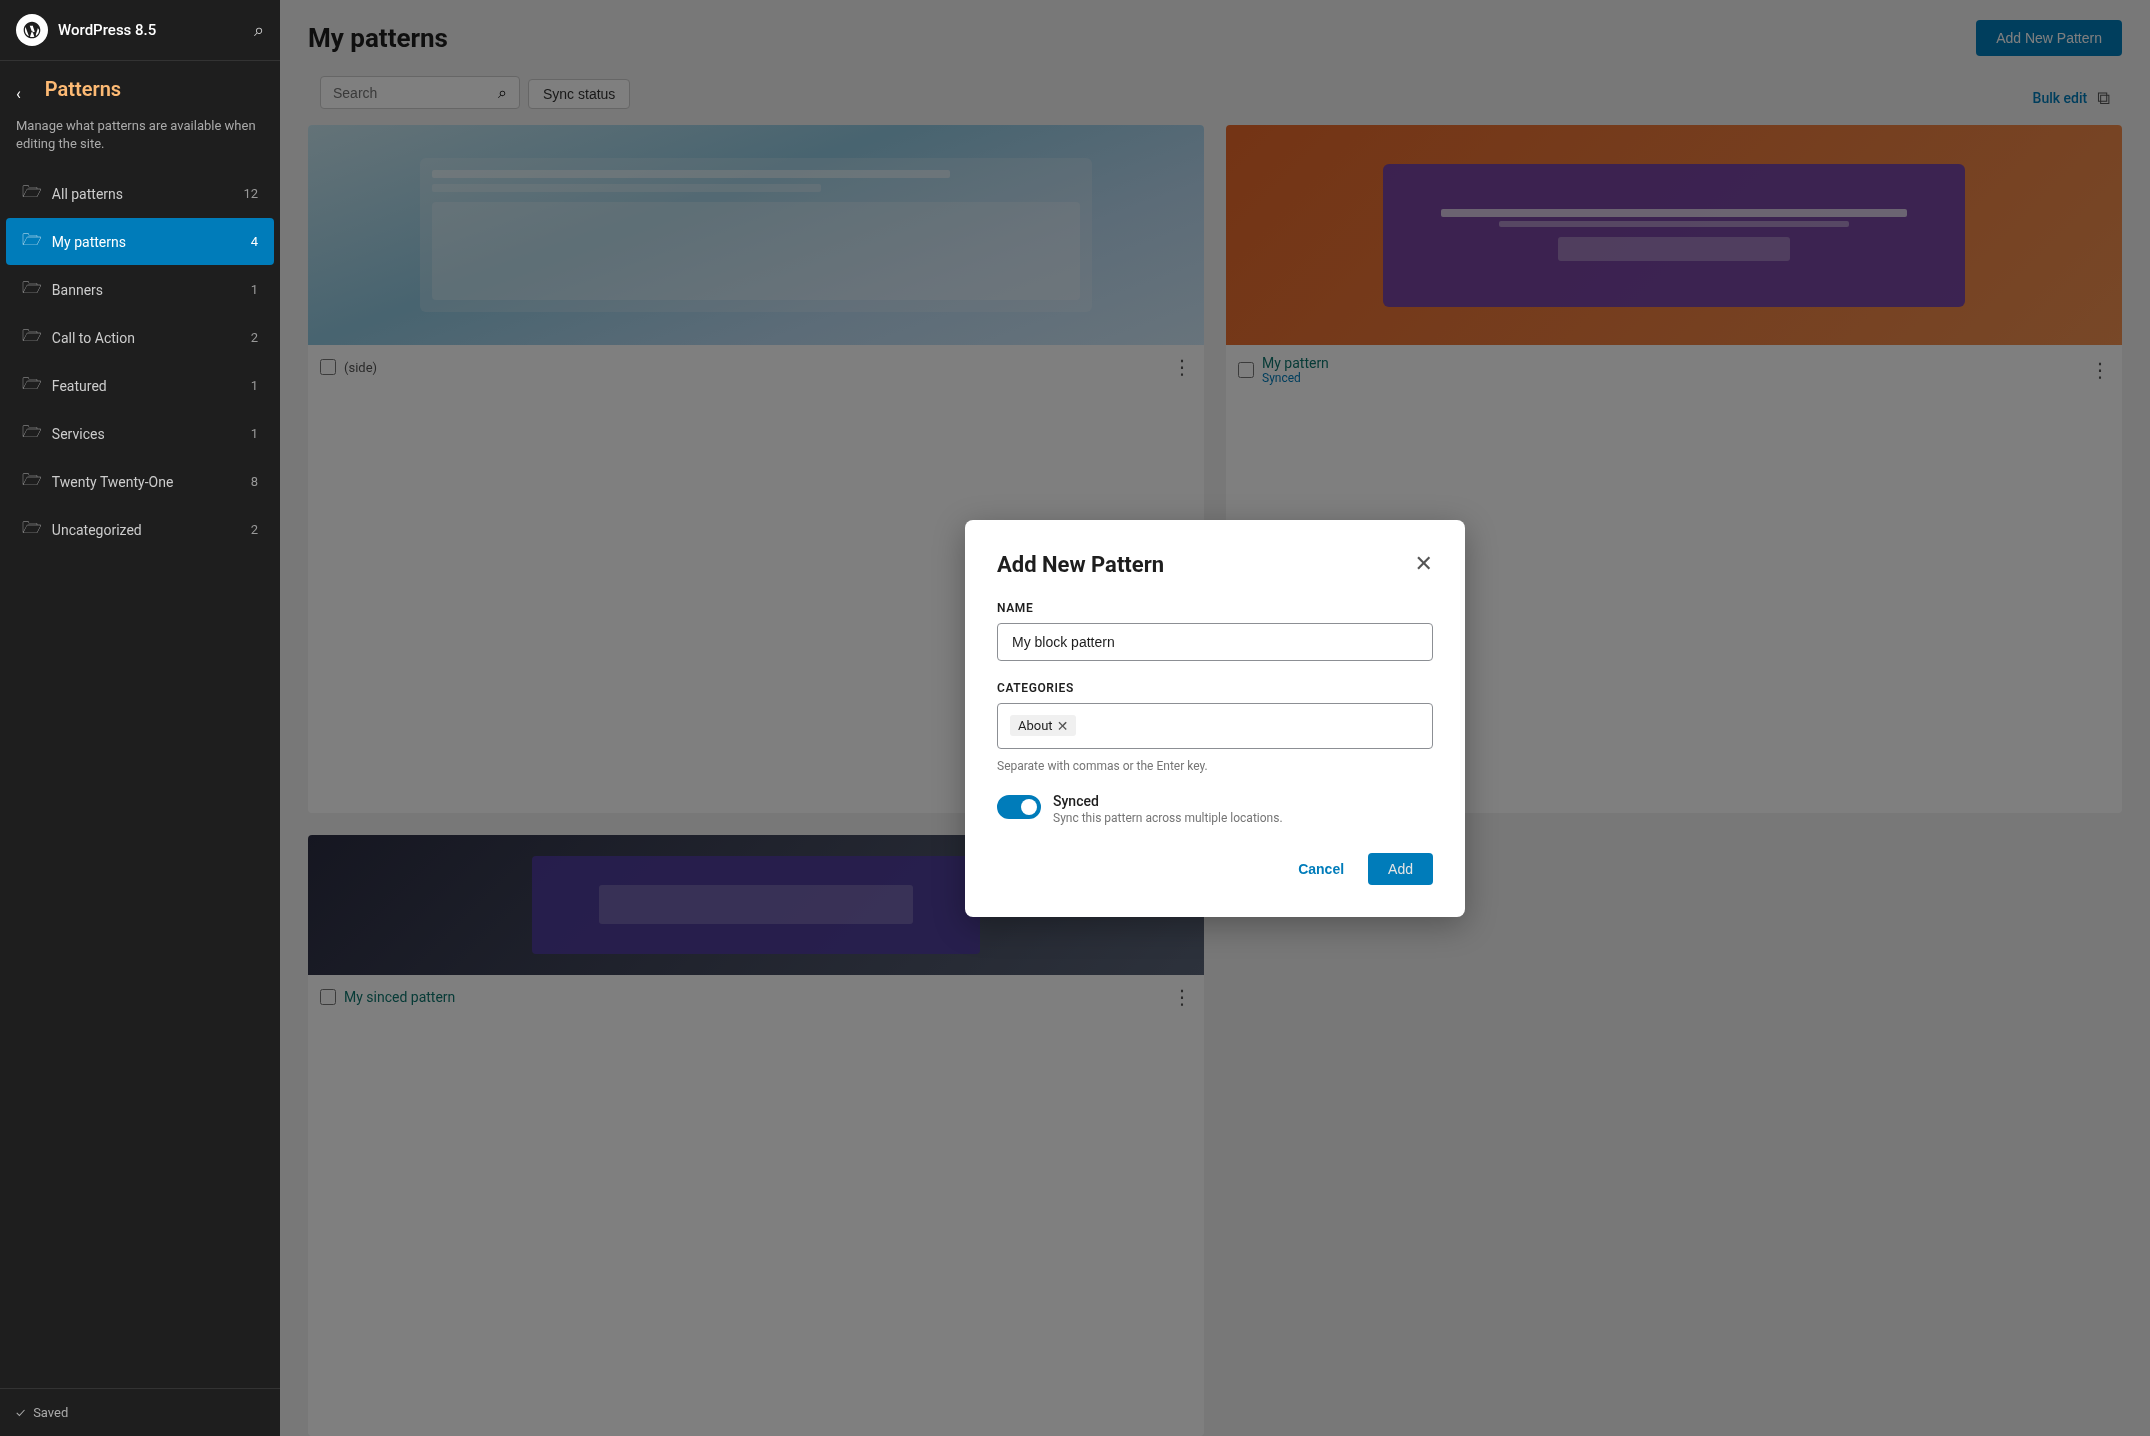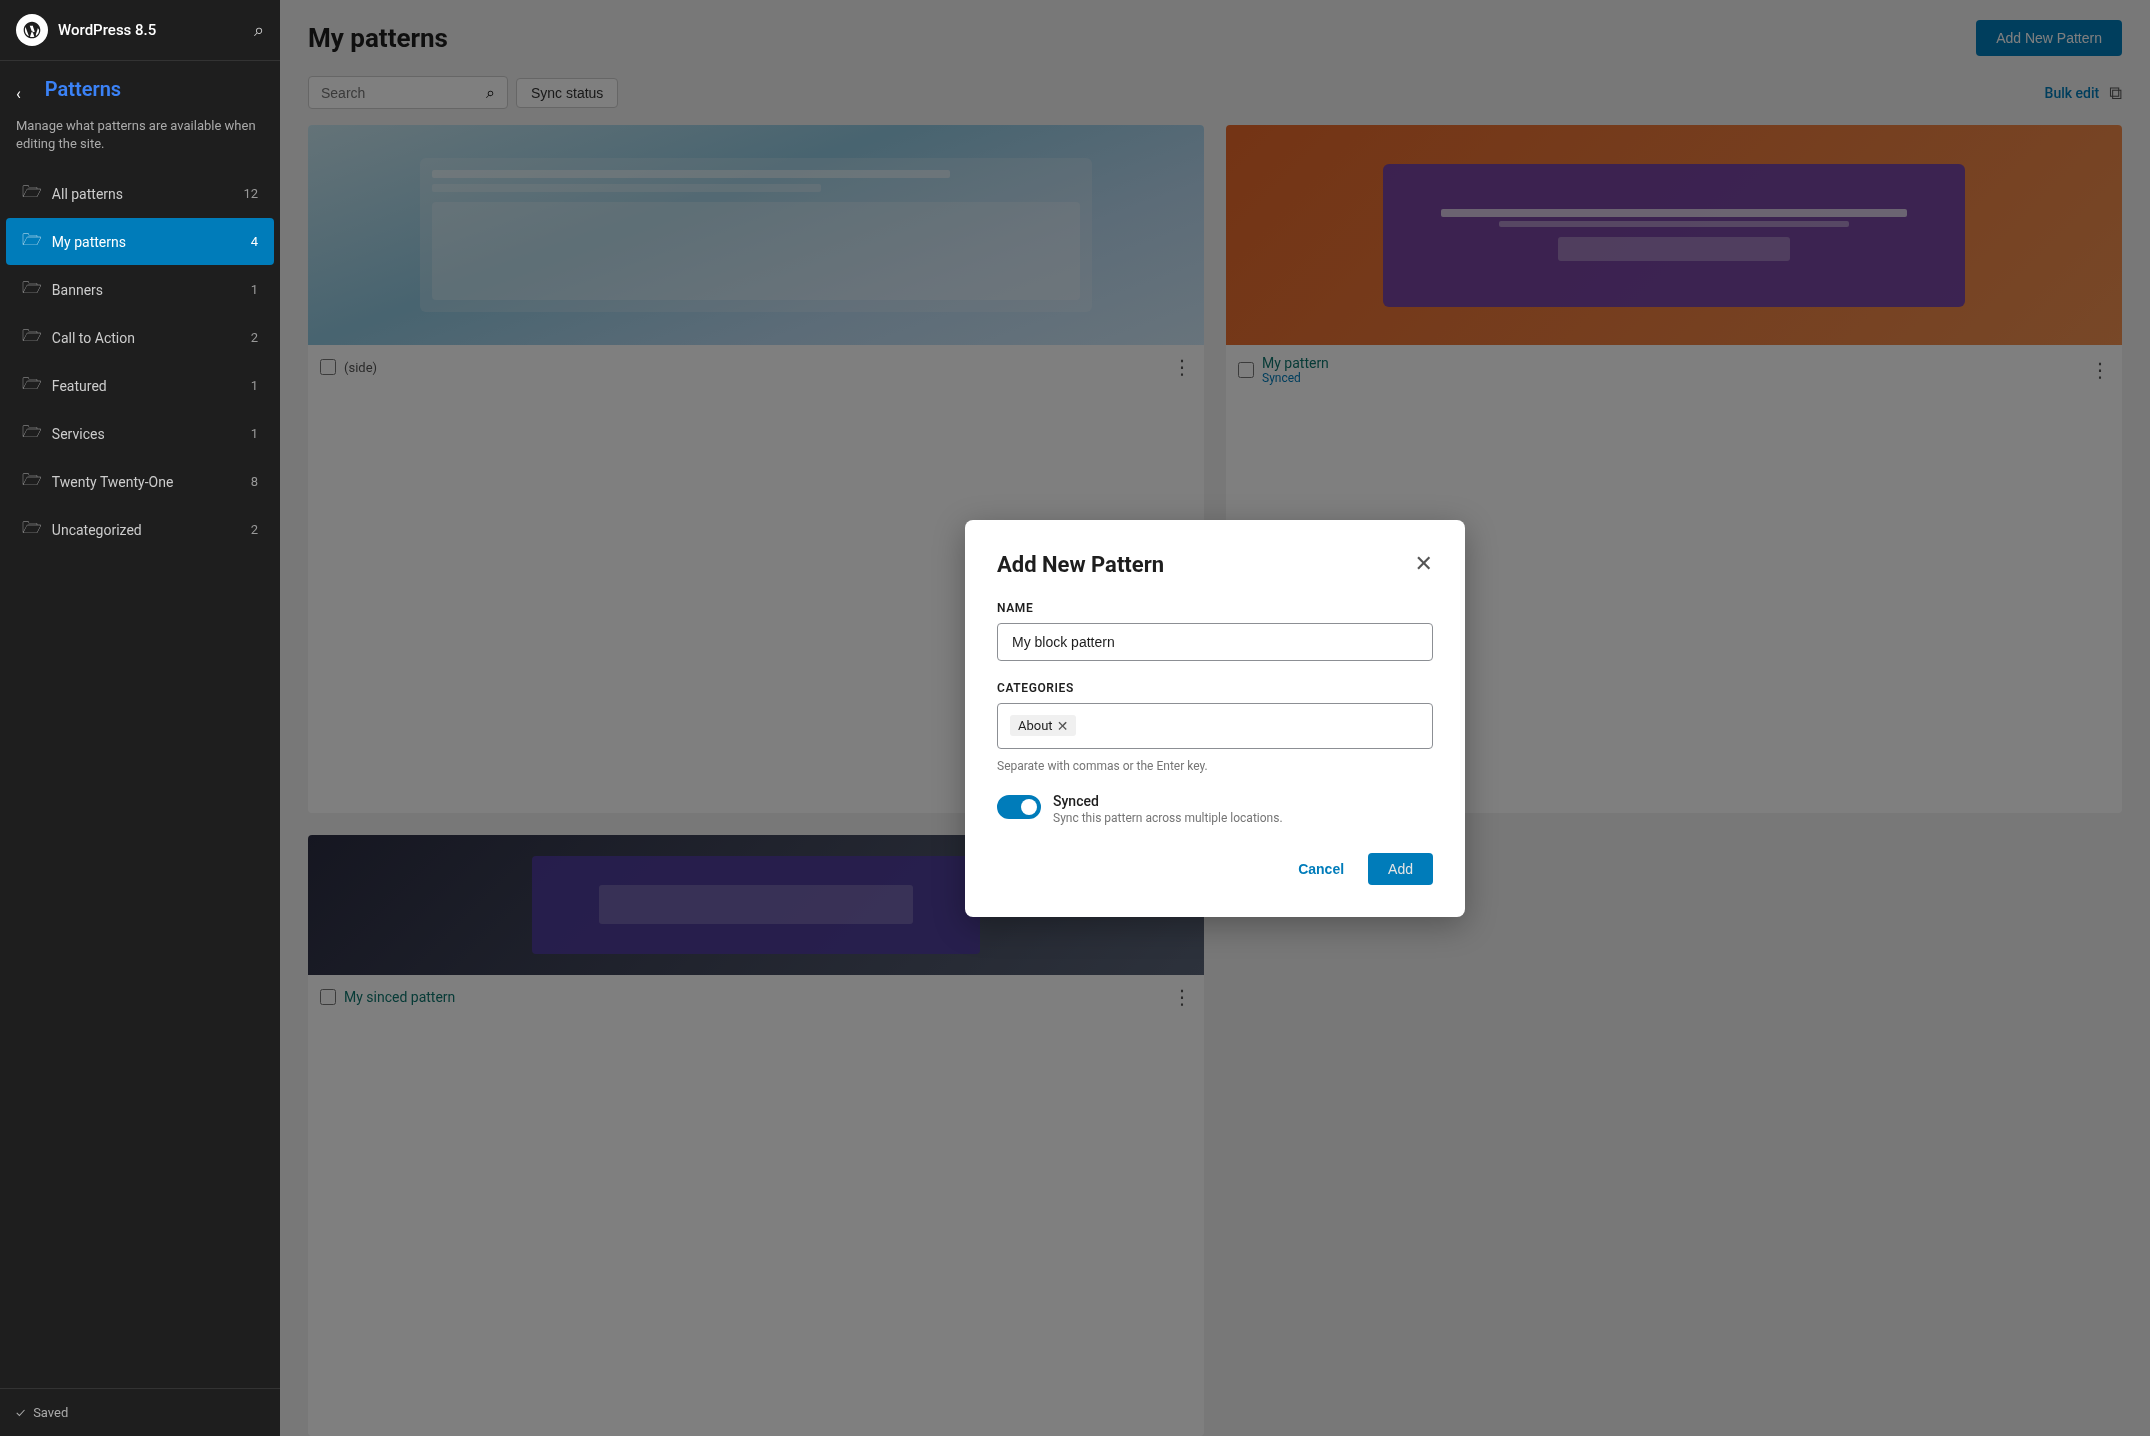--- a/index.html
+++ b/index.html
@@ -56,21 +56,21 @@
       gap: 8px;
       padding: 16px 16px 8px;
       color: #fff;
     }
 
     .back-arrow { font-size: 16px; cursor: pointer; }
 
     .sidebar-section-title {
       font-size: 20px;
       font-weight: 600;
-      color: #3b82f6;
+      color: #fdba74;
       padding: 0 16px 8px;
     }
 
     .sidebar-desc {
       font-size: 13px;
       color: #aaa;
       padding: 0 16px 16px;
       line-height: 1.4;
     }
 
@@ -154,22 +154,22 @@
       border: none;
       padding: 10px 20px;
       border-radius: 4px;
       font-size: 14px;
       font-weight: 500;
       cursor: pointer;
     }
 
     .main-toolbar {
       display: flex;
-      align-items: center;
-      padding: 0 28px 16px;
+      align-items: flex-end;
+      padding: 0 40px 16px;
       gap: 8px;
     }
 
     .search-box {
       display: flex;
       align-items: center;
       background: #fff;
       border: 1px solid #ccc;
       border-radius: 4px;
       padding: 6px 12px;

